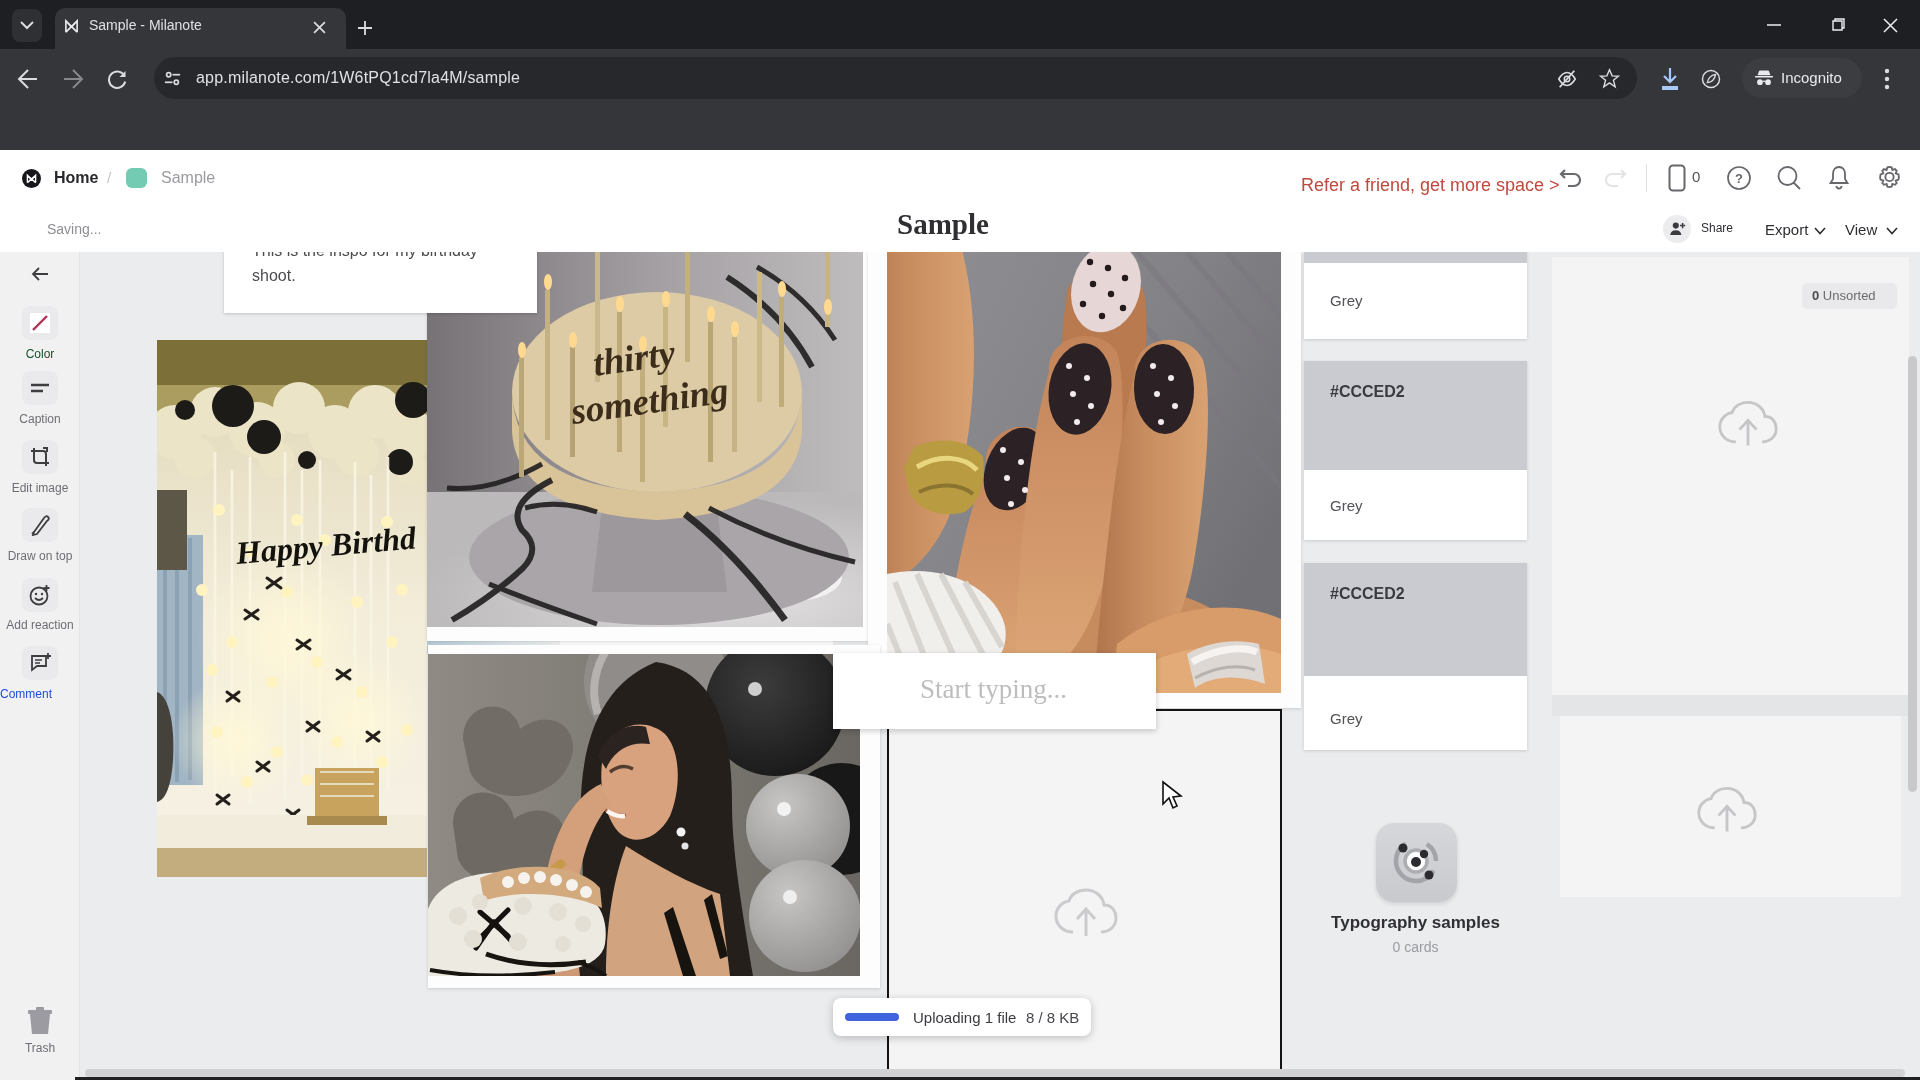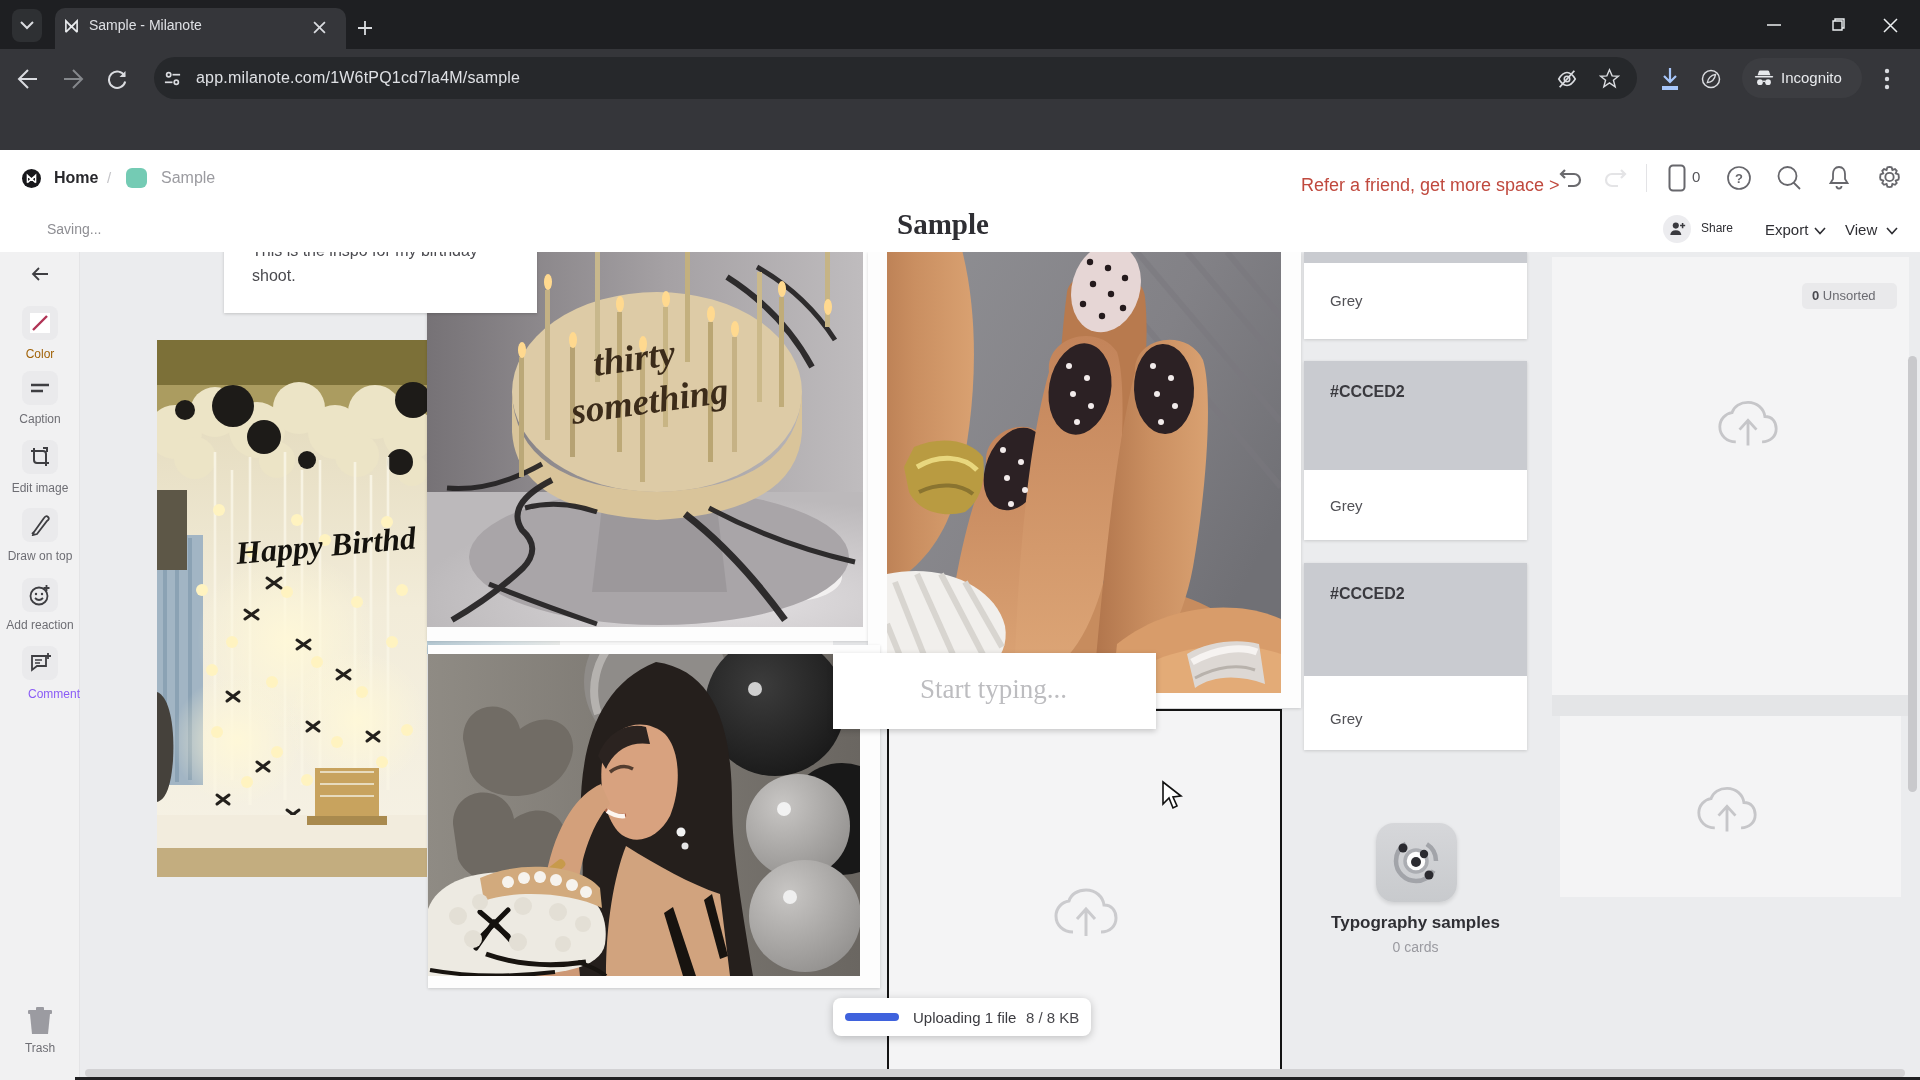--- a/index.html
+++ b/index.html
@@ -556,21 +556,21 @@
   <div class="abs" style="left:0;top:252px;width:80px;height:828px;background:#f1f1f2;border-right:1px solid #e4e4e6;"></div>
   <svg class="abs" style="left:31px;top:266px" width="18" height="16" viewBox="0 0 18 16">
       <path d="M8 2 L2 8 L8 14 M2 8 H17" stroke="#3e3e42" stroke-width="1.8" fill="none"></path>
     </svg>
 
   <div class="abs" style="left:22px;top:306px;width:36px;height:34px;background:#eaeaec;border-radius:8px;"></div>
   <svg class="abs" style="left:29px;top:312px" width="22" height="22" viewBox="0 0 22 22">
       <rect x="1" y="1" width="20" height="20" fill="#fff"></rect>
       <path d="M4 18 L18 4" stroke="#b03355" stroke-width="2.4"></path>
     </svg>
-  <div class="abs" style="left:0;top:347px;width:80px;text-align:center;font-size:12px;color:#a16207;">Color</div>
+  <div class="abs" style="left:0;top:347px;width:80px;text-align:center;font-size:12px;color:#14532d;">Color</div>
 
   <div class="abs" style="left:22px;top:371px;width:36px;height:34px;background:#eaeaec;border-radius:8px;"></div>
   <svg class="abs" style="left:30px;top:382px" width="20" height="12" viewBox="0 0 20 12">
       <path d="M1 3 H19 M1 9 H13" stroke="#3e3e42" stroke-width="2.4" fill="none"></path>
     </svg>
   <div class="abs" style="left:0;top:412px;width:80px;text-align:center;font-size:12px;color:#6e6e74;">Caption</div>
 
   <div class="abs" style="left:22px;top:440px;width:36px;height:34px;background:#eaeaec;border-radius:8px;"></div>
   <svg class="abs" style="left:29px;top:446px" width="22" height="22" viewBox="0 0 22 22">
       <path d="M5 2 V14 Q5 17 8 17 H20 M2 5 H14 Q17 5 17 8 V20" stroke="#3e3e42" stroke-width="2" fill="none"></path>
@@ -593,21 +593,21 @@
       <path d="M17.5 1 v6 M14.5 4 h6" stroke="#3e3e42" stroke-width="1.8"></path>
     </svg>
   <div class="abs" style="left:0;top:618px;width:80px;text-align:center;font-size:12px;color:#6e6e74;">Add reaction</div>
 
   <div class="abs" style="left:22px;top:646px;width:36px;height:34px;background:#eaeaec;border-radius:8px;"></div>
   <svg class="abs" style="left:29px;top:652px" width="22" height="22" viewBox="0 0 22 22">
       <path d="M3 4 H17 V14 H8 L3 18 z" stroke="#3e3e42" stroke-width="1.8" fill="none"></path>
       <path d="M6 8 H13 M6 11 H11" stroke="#3e3e42" stroke-width="1.6"></path>
       <path d="M19 1 v6 M16 4 h6" stroke="#3e3e42" stroke-width="1.8"></path>
     </svg>
-  <div class="abs" style="left:0;top:687px;width:80px;text-align:right;font-size:12px;color:#8b5cf6;">Comment</div>
+  <div class="abs" style="left:0;top:687px;width:80px;text-align:left;font-size:12px;color:#1d4ed8;">Comment</div>
 
   <svg class="abs" style="left:26px;top:1006px" width="28" height="30" viewBox="0 0 28 30">
       <path d="M4 8 L6 28 H22 L24 8 z" fill="#9b9ba1"></path>
       <rect x="2" y="4" width="24" height="4" rx="1" fill="#9b9ba1"></rect>
       <rect x="10" y="1" width="8" height="4" rx="1" fill="#9b9ba1"></rect>
     </svg>
   <div class="abs" style="left:0;top:1041px;width:80px;text-align:center;font-size:12px;color:#6e6e74;">Trash</div>
 
   <div class="abs" style="left:1908px;top:356px;width:9px;height:436px;background:#c9c9cc;border-radius:5px;"></div>
   <div class="abs" style="left:85px;top:1069px;width:1820px;height:8px;background:#d2d2d4;border-radius:4px;"></div>

